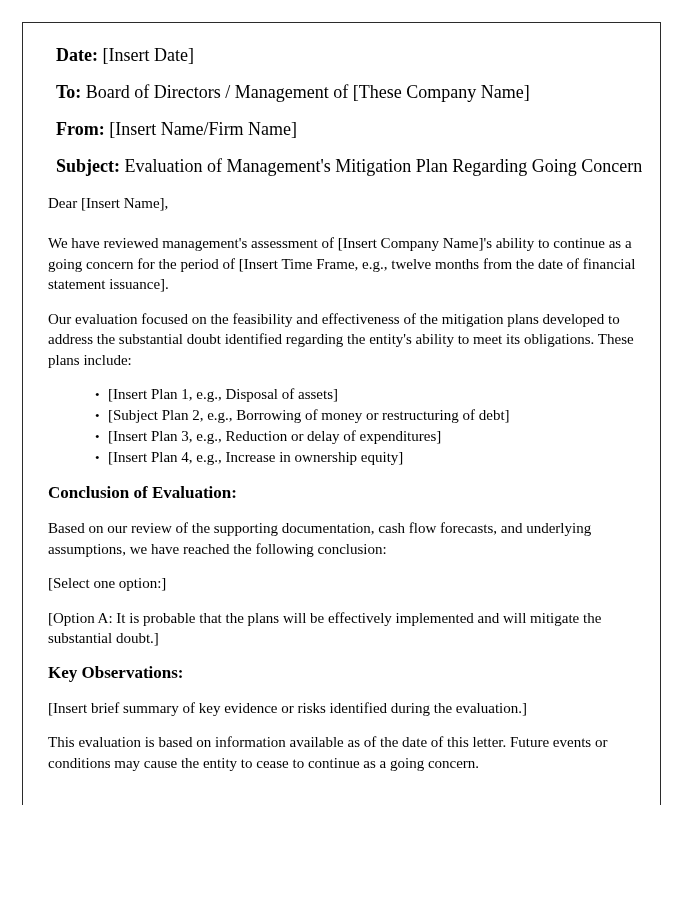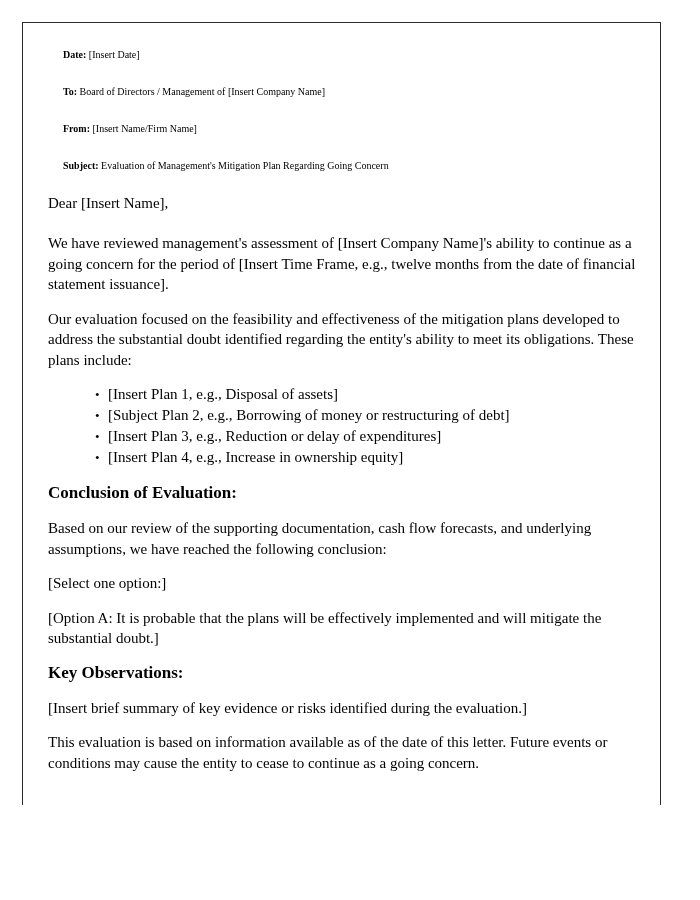--- a/index.html
+++ b/index.html
@@ -23,23 +23,23 @@
     box-sizing: border-box;
     border: 1.5px solid #2b2b2b;
     border-bottom: none;
     background: #ffffff;
     overflow: hidden;
   }
   .page-inner {
     padding: 22px 6px 0 25px;
   }
   .field-line {
-    font-size: 10px;
+    font-size: 18px;
     line-height: 20px;
-    margin: 0 0 17px 15px;
+    margin: 0 0 17px 8px;
   }
   .field-label {
     font-weight: bold;
   }
   .salutation {
     font-size: 15px;
     line-height: 20px;
     margin: 0 0 20px 0;
   }
   .para {
@@ -74,21 +74,21 @@
   }
 </style>
 </head>
 <body>
 
 <div class="page">
   <div class="page-inner">
 
     <p class="field-line"><span class="field-label">Date:</span><span> [Insert Date]</span></p>
 
-    <p class="field-line"><span class="field-label">To:</span><span> Board of Directors / Management of [Insert Company Name]</span></p>
+    <p class="field-line"><span class="field-label">To:</span><span> Board of Directors / Management of [These Company Name]</span></p>
 
     <p class="field-line"><span class="field-label">From:</span><span> [Insert Name/Firm Name]</span></p>
 
     <p class="field-line"><span class="field-label">Subject:</span><span> Evaluation of Management's Mitigation Plan Regarding Going Concern</span></p>
 
     <p class="salutation">Dear [Insert Name],</p>
 
     <p class="para">We have reviewed management's assessment of [Insert Company Name]'s ability to continue as a going concern for the period of [Insert Time Frame, e.g., twelve months from the date of financial statement issuance].</p>
 
     <p class="para">Our evaluation focused on the feasibility and effectiveness of the mitigation plans developed to address the substantial doubt identified regarding the entity's ability to meet its obligations. These plans include:</p>

